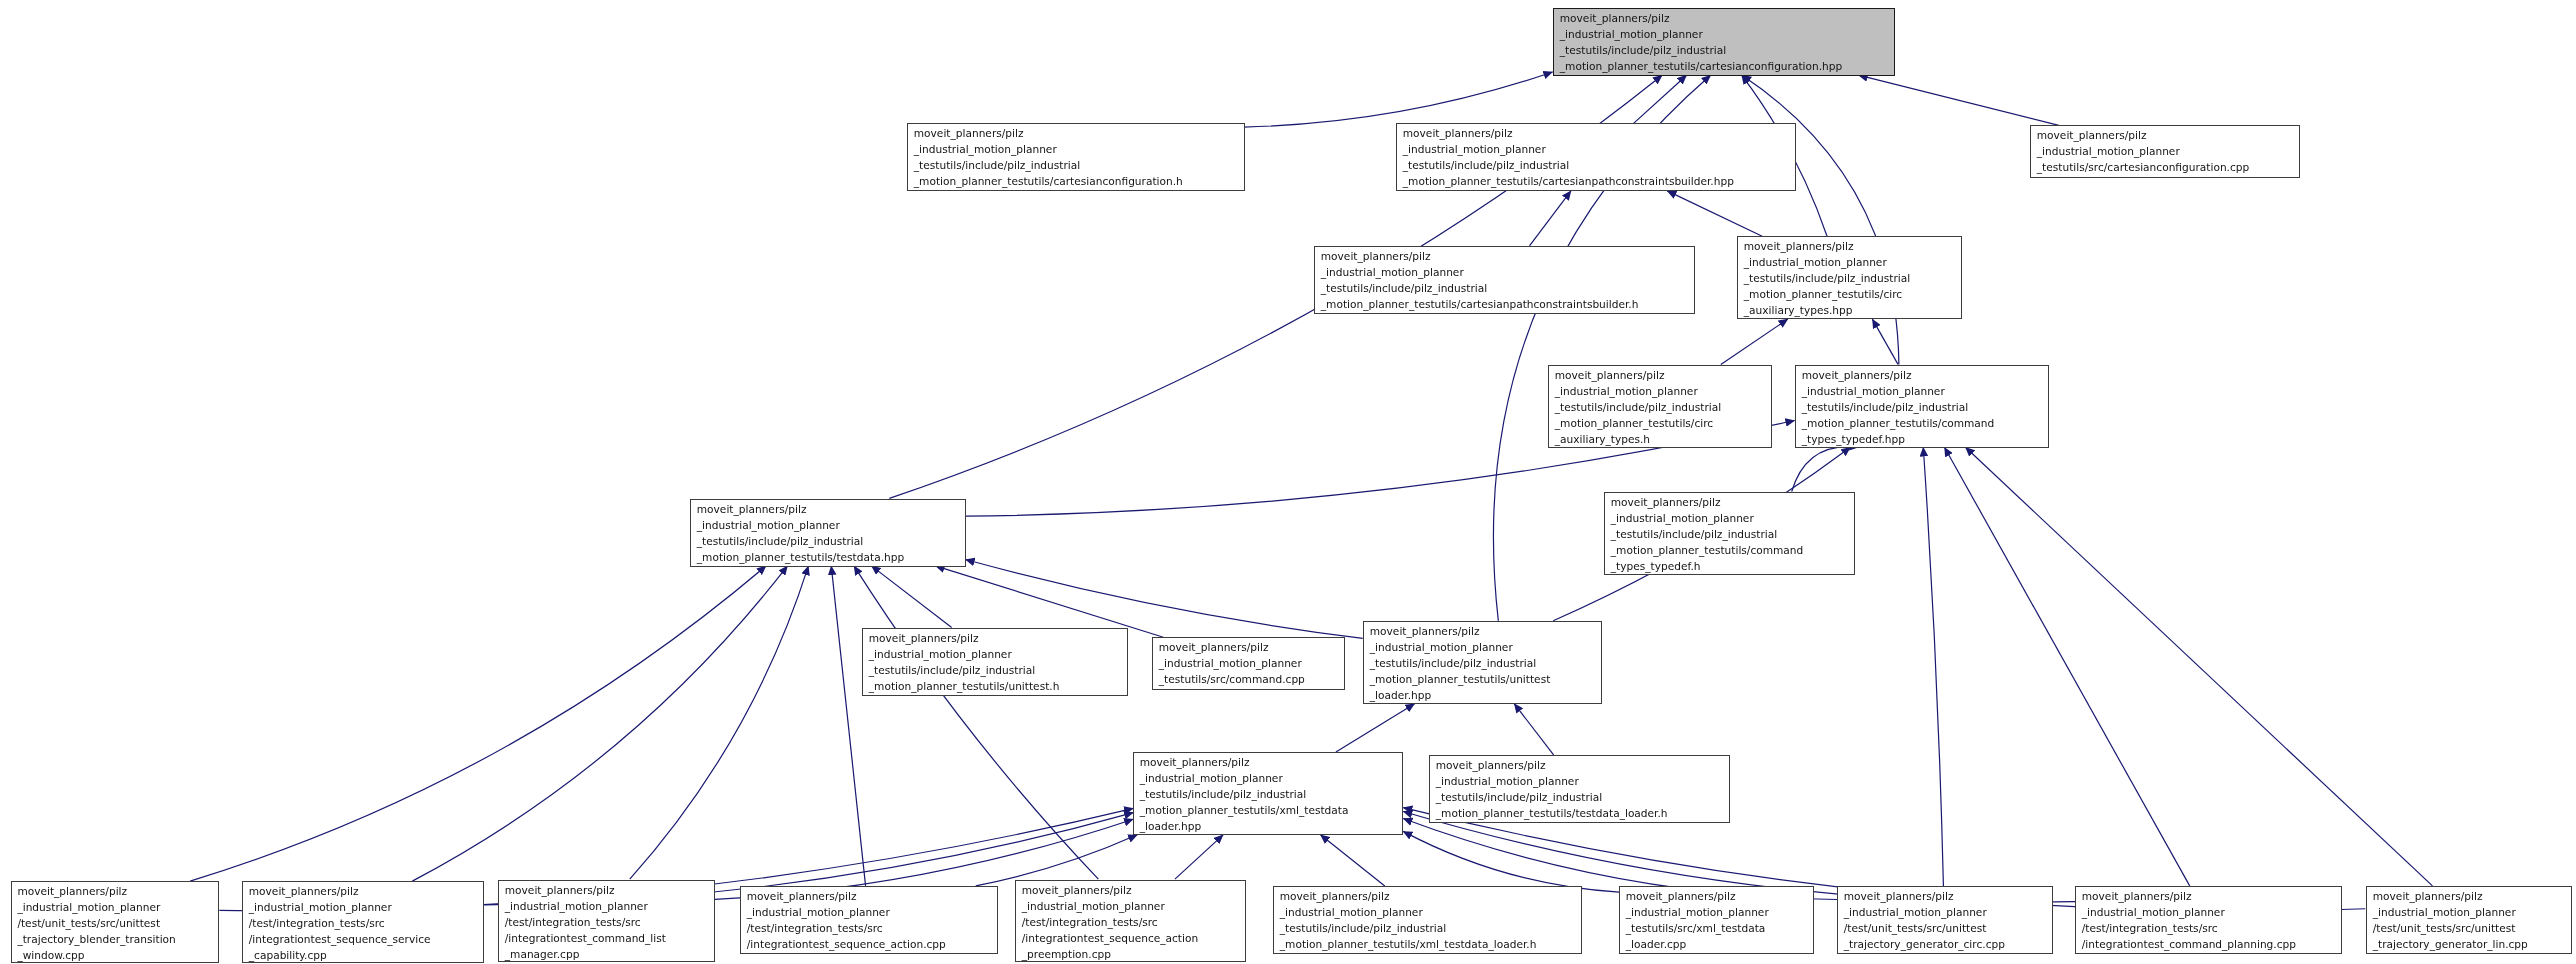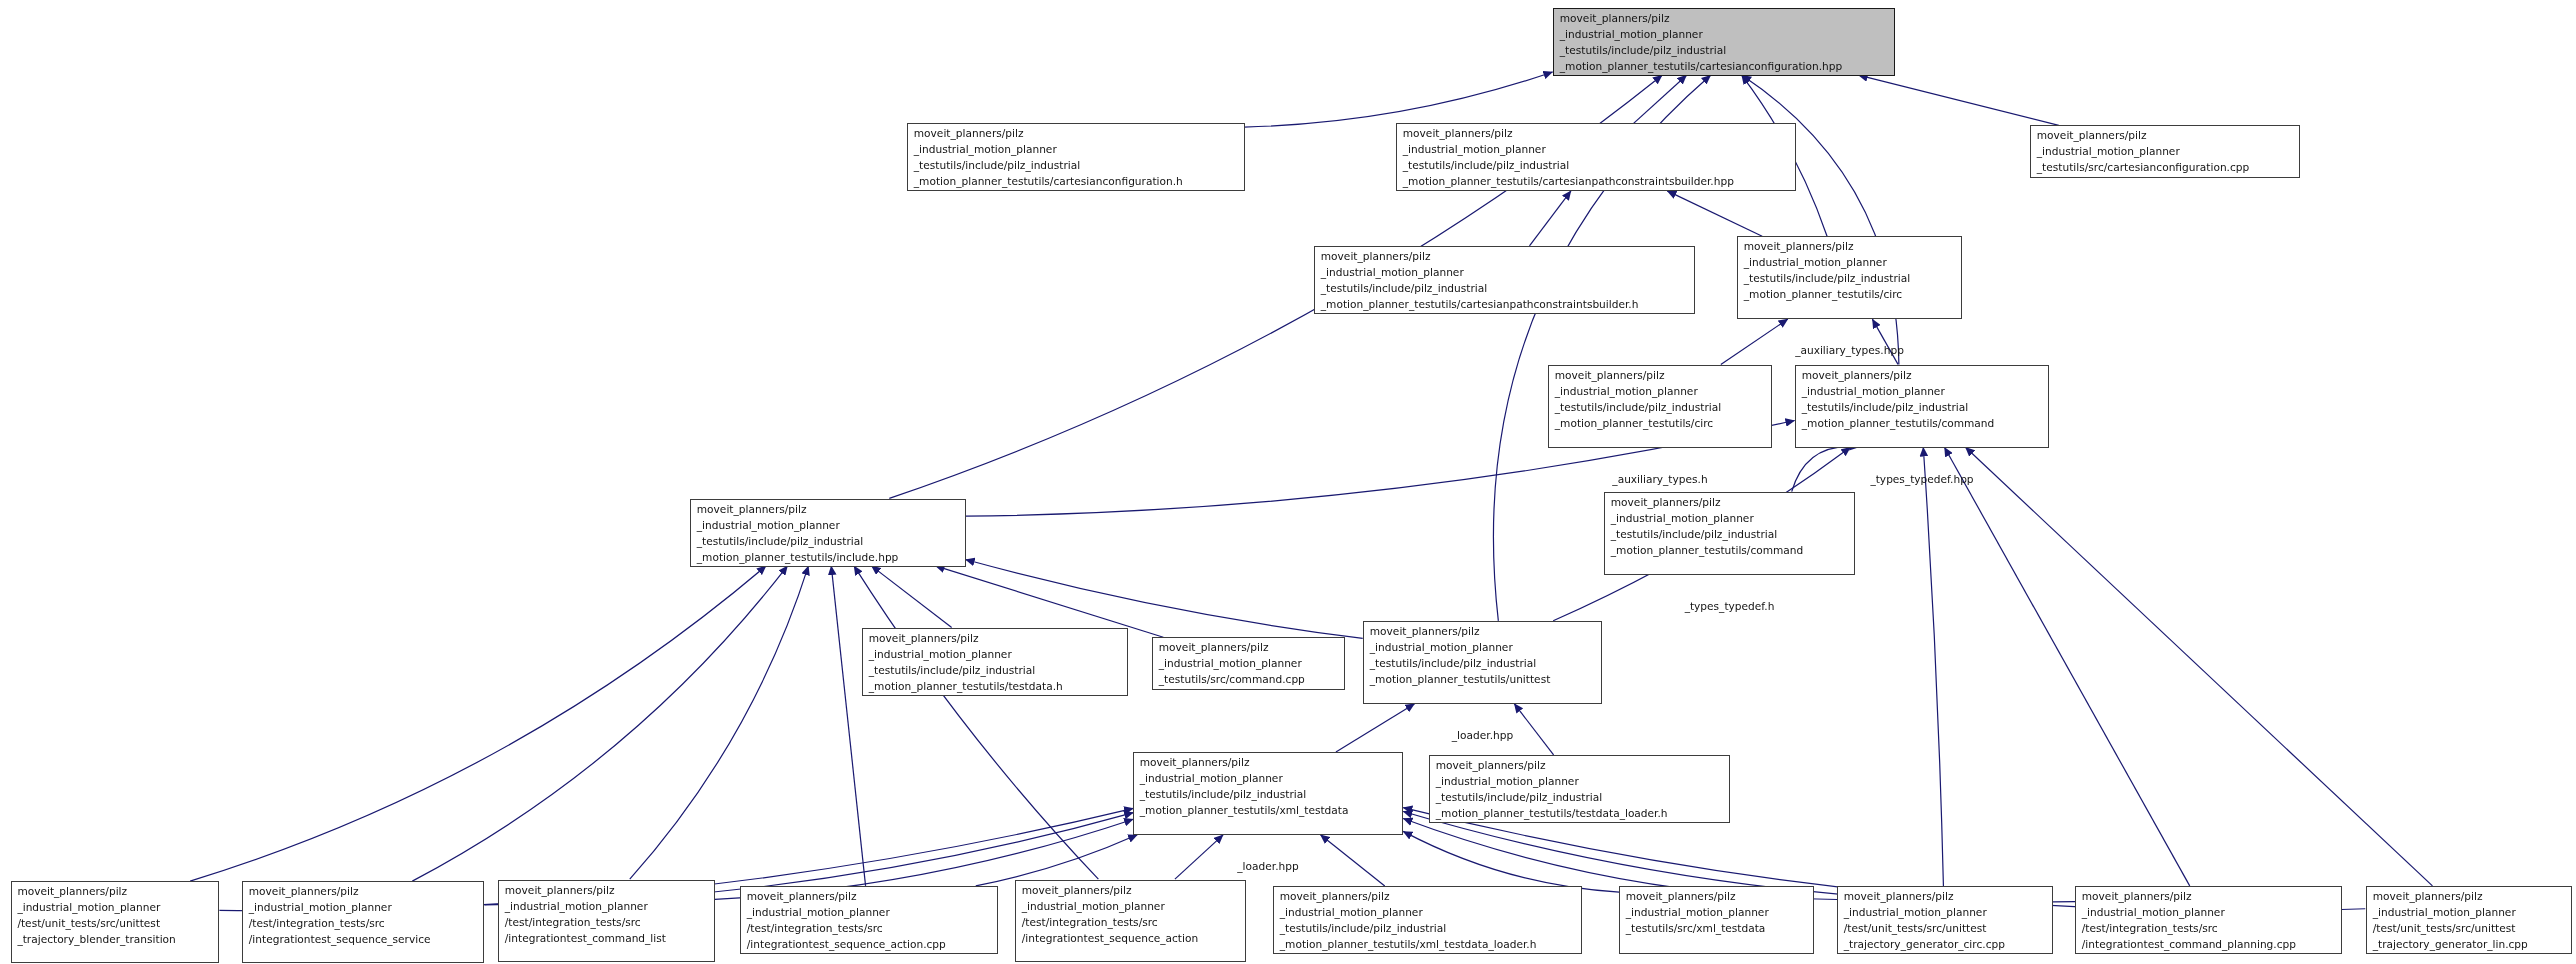--- a/index.html
+++ b/index.html
@@ -4,21 +4,21 @@
 <style>
   html,body{margin:0;padding:0;background:#ffffff;}
   #stage{position:relative;width:2576px;height:964px;background:#ffffff;overflow:hidden;
          font-family:"DejaVu Sans", sans-serif;}
   #edge-layer{position:absolute;left:0;top:0;z-index:0;}
   .node{position:absolute;background:#ffffff;border:1.4px solid #3d3d3d;
         font-size:10.6px;color:#131313;padding:1px 5.8px;box-sizing:border-box;
         white-space:nowrap;z-index:1;cursor:pointer;}
   .node.hl{background:#bfbfbf;border-color:#1a1a1a;}
   .ln{line-height:16px;height:16px;text-align:left;}
-  .ln.c{text-align:center;margin-top:40px;}
+  .ln.c{}
 </style>
 </head>
 <body>
 
 <div id="stage">
   <svg id="edge-layer" width="2576" height="964" viewBox="0 0 2671 1000">
     <defs>
       <marker id="arrow" markerWidth="11" markerHeight="9" refX="9.5" refY="4.5" orient="auto" markerUnits="userSpaceOnUse">
         <path d="M0,0 L10,4.5 L0,9 z" fill="#191970"></path>
       </marker>
@@ -118,27 +118,27 @@
       <div class="ln">moveit_planners/pilz</div>
       <div class="ln">_industrial_motion_planner</div>
       <div class="ln">_testutils/include/pilz_industrial</div>
       <div class="ln">_motion_planner_testutils/command</div>
       <div class="ln c">_types_typedef.h</div>
     </div>
     <div class="node" style="left: 690px; top: 499px; width: 276px; height: 68px;">
       <div class="ln">moveit_planners/pilz</div>
       <div class="ln">_industrial_motion_planner</div>
       <div class="ln">_testutils/include/pilz_industrial</div>
-      <div class="ln">_motion_planner_testutils/include.hpp</div>
+      <div class="ln">_motion_planner_testutils/testdata.hpp</div>
     </div>
     <div class="node" style="left: 862px; top: 628px; width: 266px; height: 68px;">
       <div class="ln">moveit_planners/pilz</div>
       <div class="ln">_industrial_motion_planner</div>
       <div class="ln">_testutils/include/pilz_industrial</div>
-      <div class="ln">_motion_planner_testutils/testdata.h</div>
+      <div class="ln">_motion_planner_testutils/unittest.h</div>
     </div>
     <div class="node" style="left: 1152px; top: 637px; width: 193px; height: 53px;">
       <div class="ln">moveit_planners/pilz</div>
       <div class="ln">_industrial_motion_planner</div>
       <div class="ln">_testutils/src/command.cpp</div>
     </div>
     <div class="node" style="left: 1363px; top: 621px; width: 239px; height: 83px;">
       <div class="ln">moveit_planners/pilz</div>
       <div class="ln">_industrial_motion_planner</div>
       <div class="ln">_testutils/include/pilz_industrial</div>

